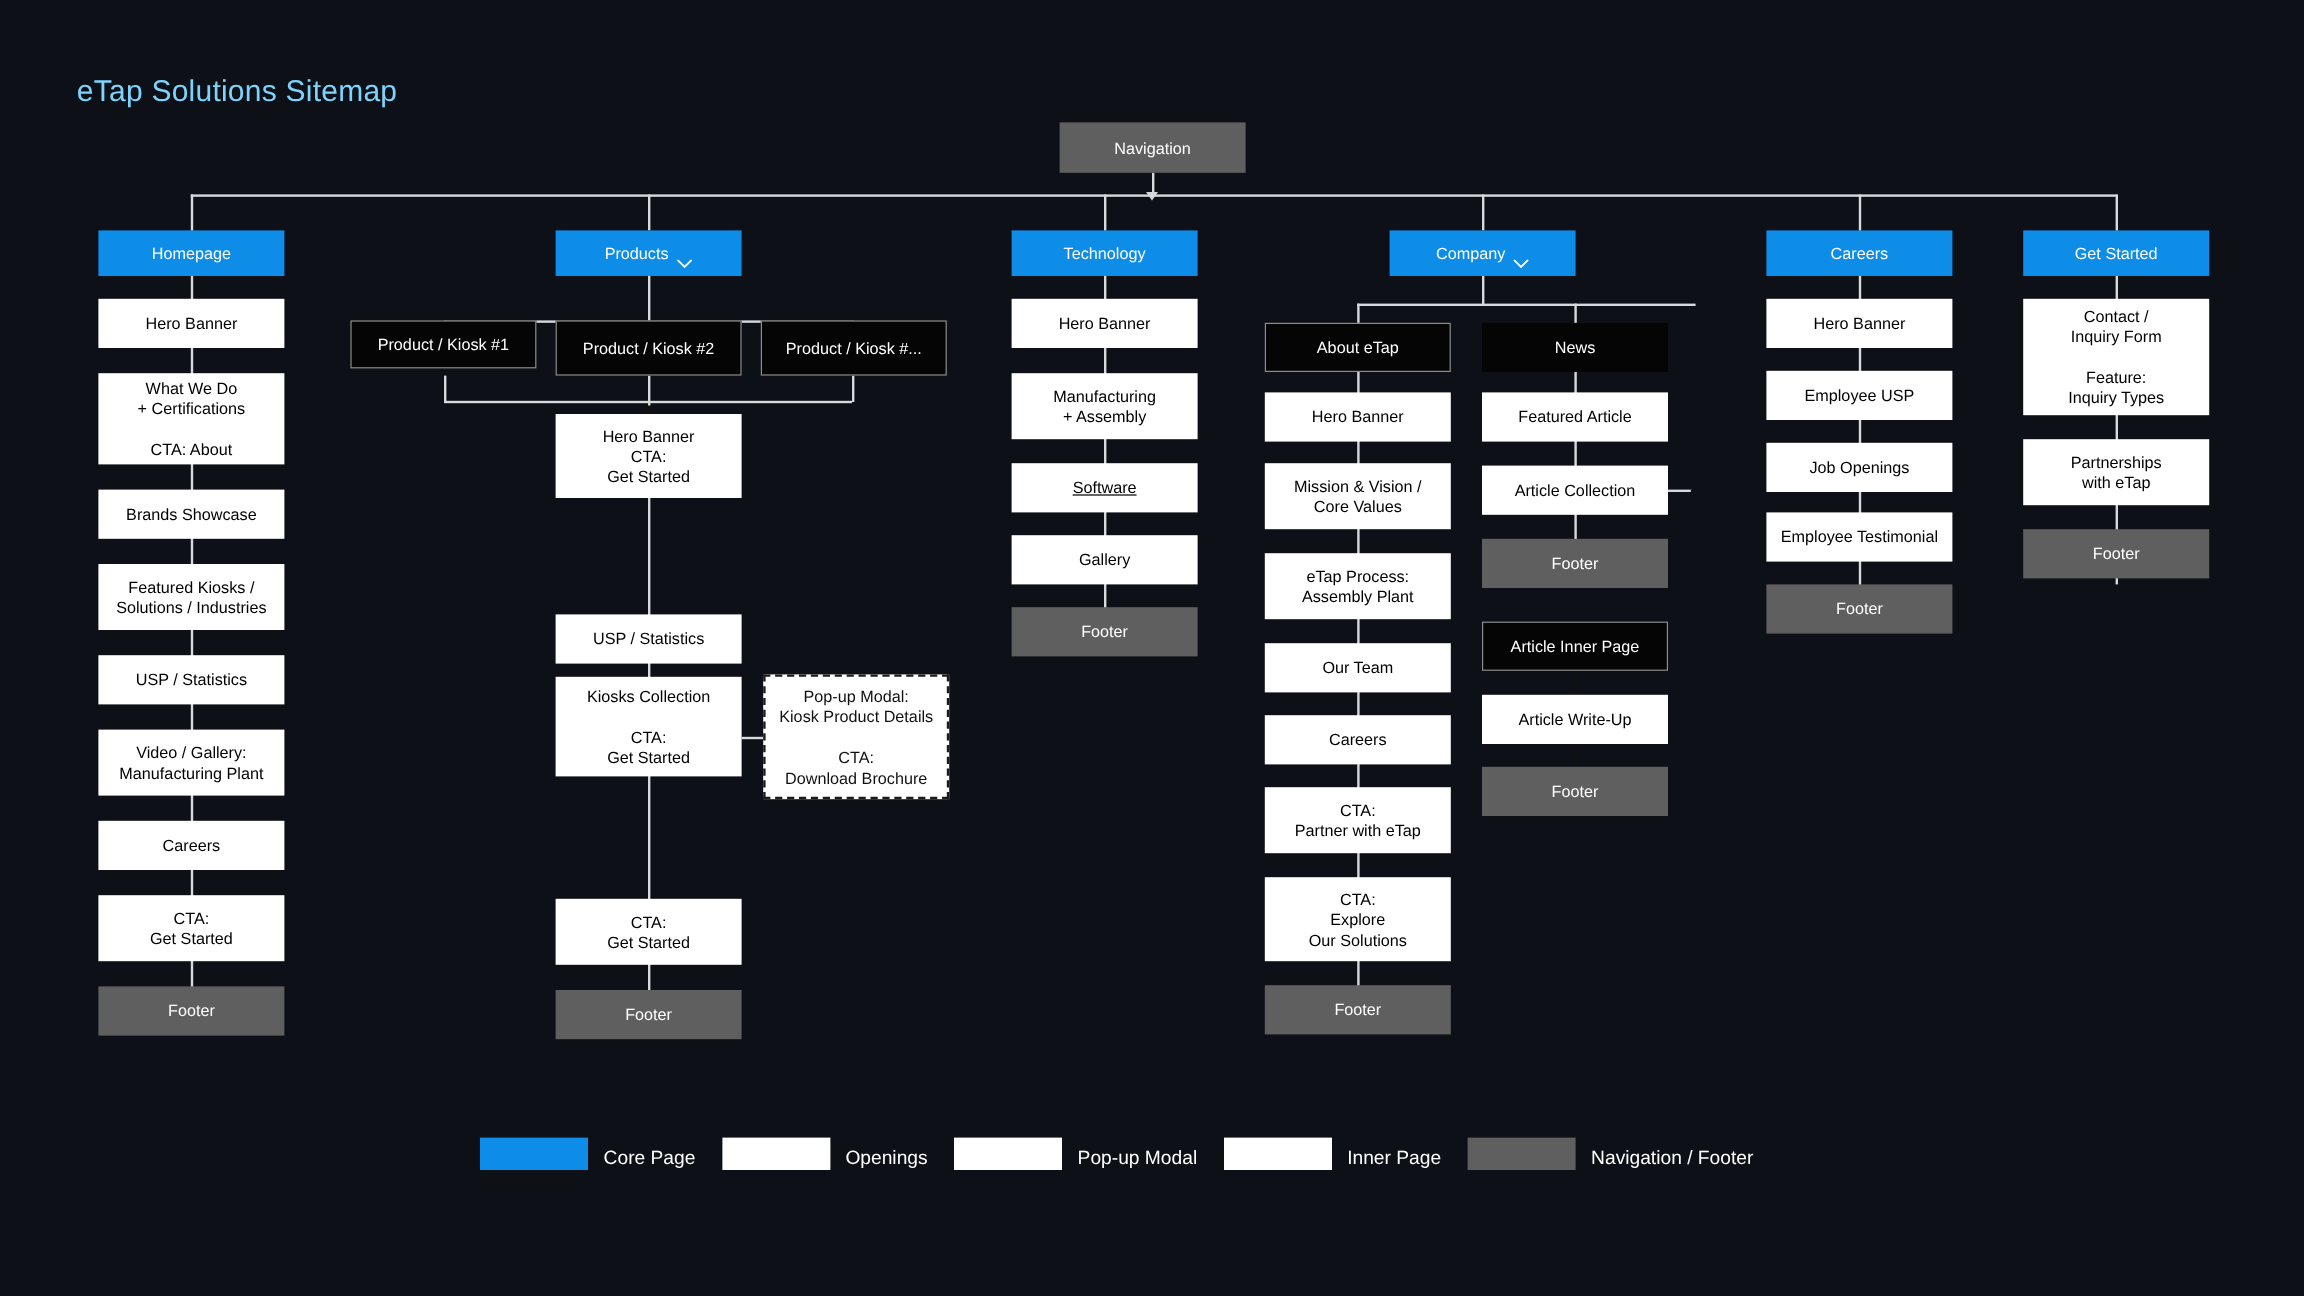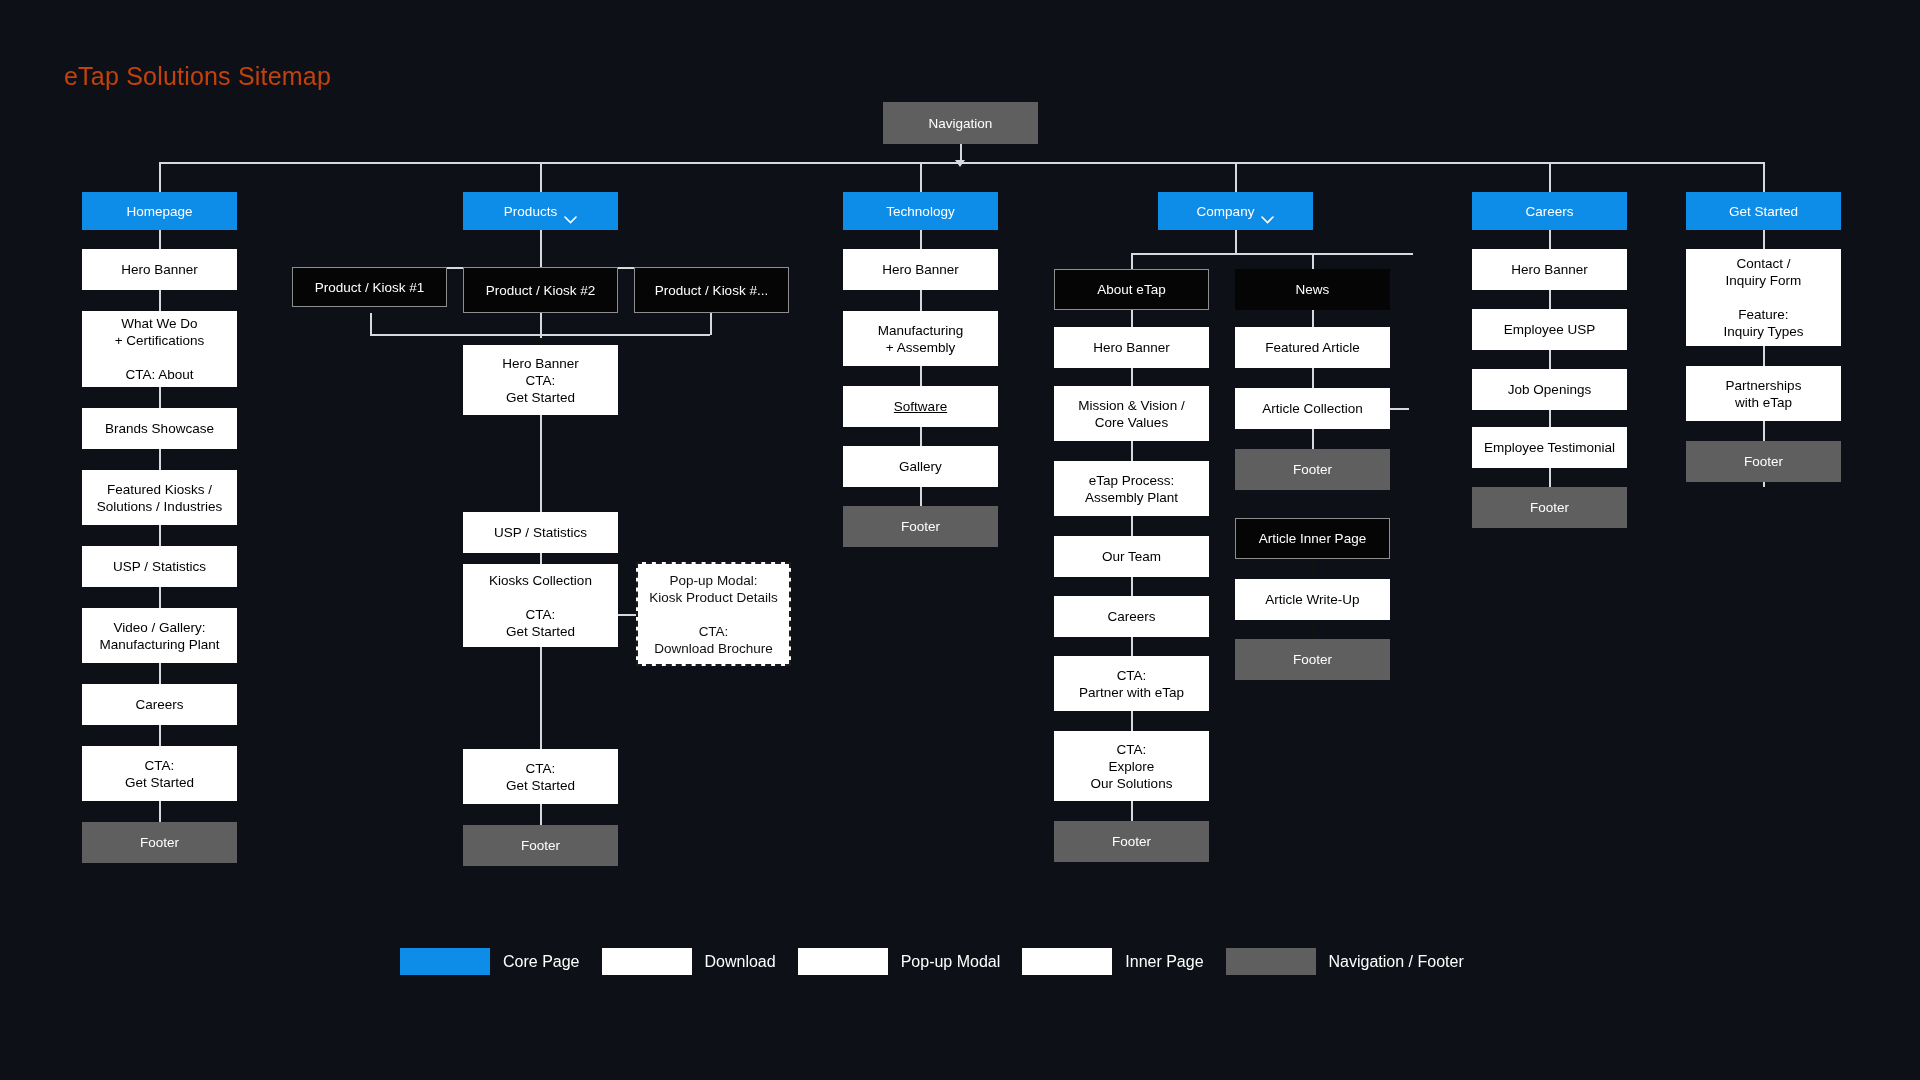--- a/index.html
+++ b/index.html
@@ -6,21 +6,21 @@
   html, body {
     width: 1920px; height: 1080px;
     background: #0d1117;
     font-family: "Liberation Sans", sans-serif;
     overflow: hidden;
   }
   #stage { position: relative; width: 1920px; height: 1080px; }
 
   #page-title {
     position: absolute; left: 64px; top: 62px;
-    font-size: 25px; color: #c2410c; letter-spacing: .2px;
+    font-size: 25px; color: #7dd3fc; letter-spacing: .2px;
     font-weight: 400;
   }
 
   
   .node {
     position: absolute;
     display: flex; align-items: center; justify-content: center;
     text-align: center;
     font-size: 13.5px;
     line-height: 17px;
@@ -45,21 +45,21 @@
   .arrow {
     position: absolute; width: 0; height: 0; z-index: 2;
     border-left: 5px solid transparent;
     border-right: 5px solid transparent;
     border-top: 7px solid #d7dadd;
   }
   .arrow.dark { border-top-color: #111111; }
 
   
   #legend { position: absolute; left: 400px; top: 948px; display: flex; align-items: center; }
-  .lg-item { display: flex; align-items: center; margin-right: 22px; }
+  .lg-item { display: flex; align-items: flex-end; margin-right: 22px; }
   .lg-swatch { width: 90px; height: 27px; margin-right: 13px; }
   .lg-swatch.core { background: #0d8ce8; }
   .lg-swatch.section { background: #ffffff; }
   .lg-swatch.modal { background: #ffffff; }
   .lg-swatch.inner { background: #ffffff; }
   .lg-swatch.navfoot { background: #5f5f5f; }
   .lg-label { color: #ffffff; font-size: 16px; }
 </style>
 </head>
 <body>
@@ -220,21 +220,21 @@
 with eTap</div>
   <div class="node navfoot" style="left:1686px; top:441px; width:155px; height:41px;">Footer</div>
 
   <div id="legend">
     <div class="lg-item">
       <div class="lg-swatch core"></div>
       <div class="lg-label">Core Page</div>
     </div>
     <div class="lg-item">
       <div class="lg-swatch section"></div>
-      <div class="lg-label">Download</div>
+      <div class="lg-label">Openings</div>
     </div>
     <div class="lg-item">
       <div class="lg-swatch modal"></div>
       <div class="lg-label">Pop-up Modal</div>
     </div>
     <div class="lg-item">
       <div class="lg-swatch inner"></div>
       <div class="lg-label">Inner Page</div>
     </div>
     <div class="lg-item">

